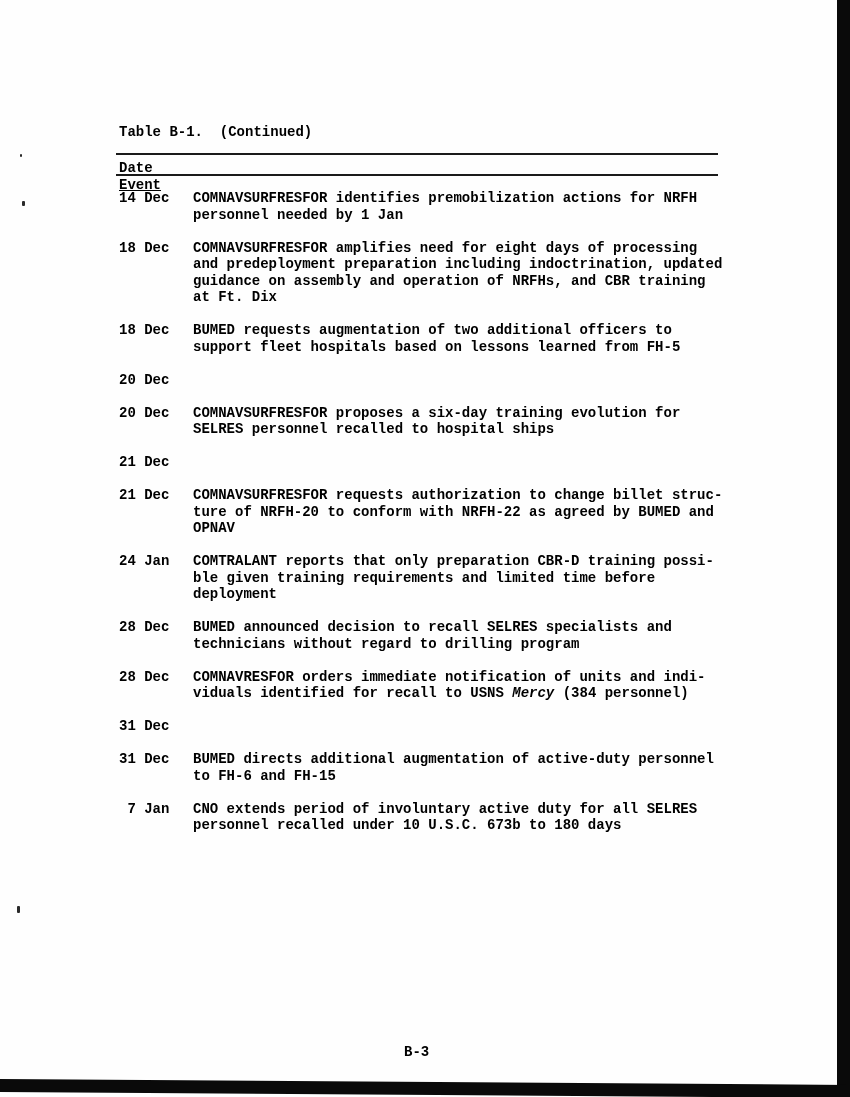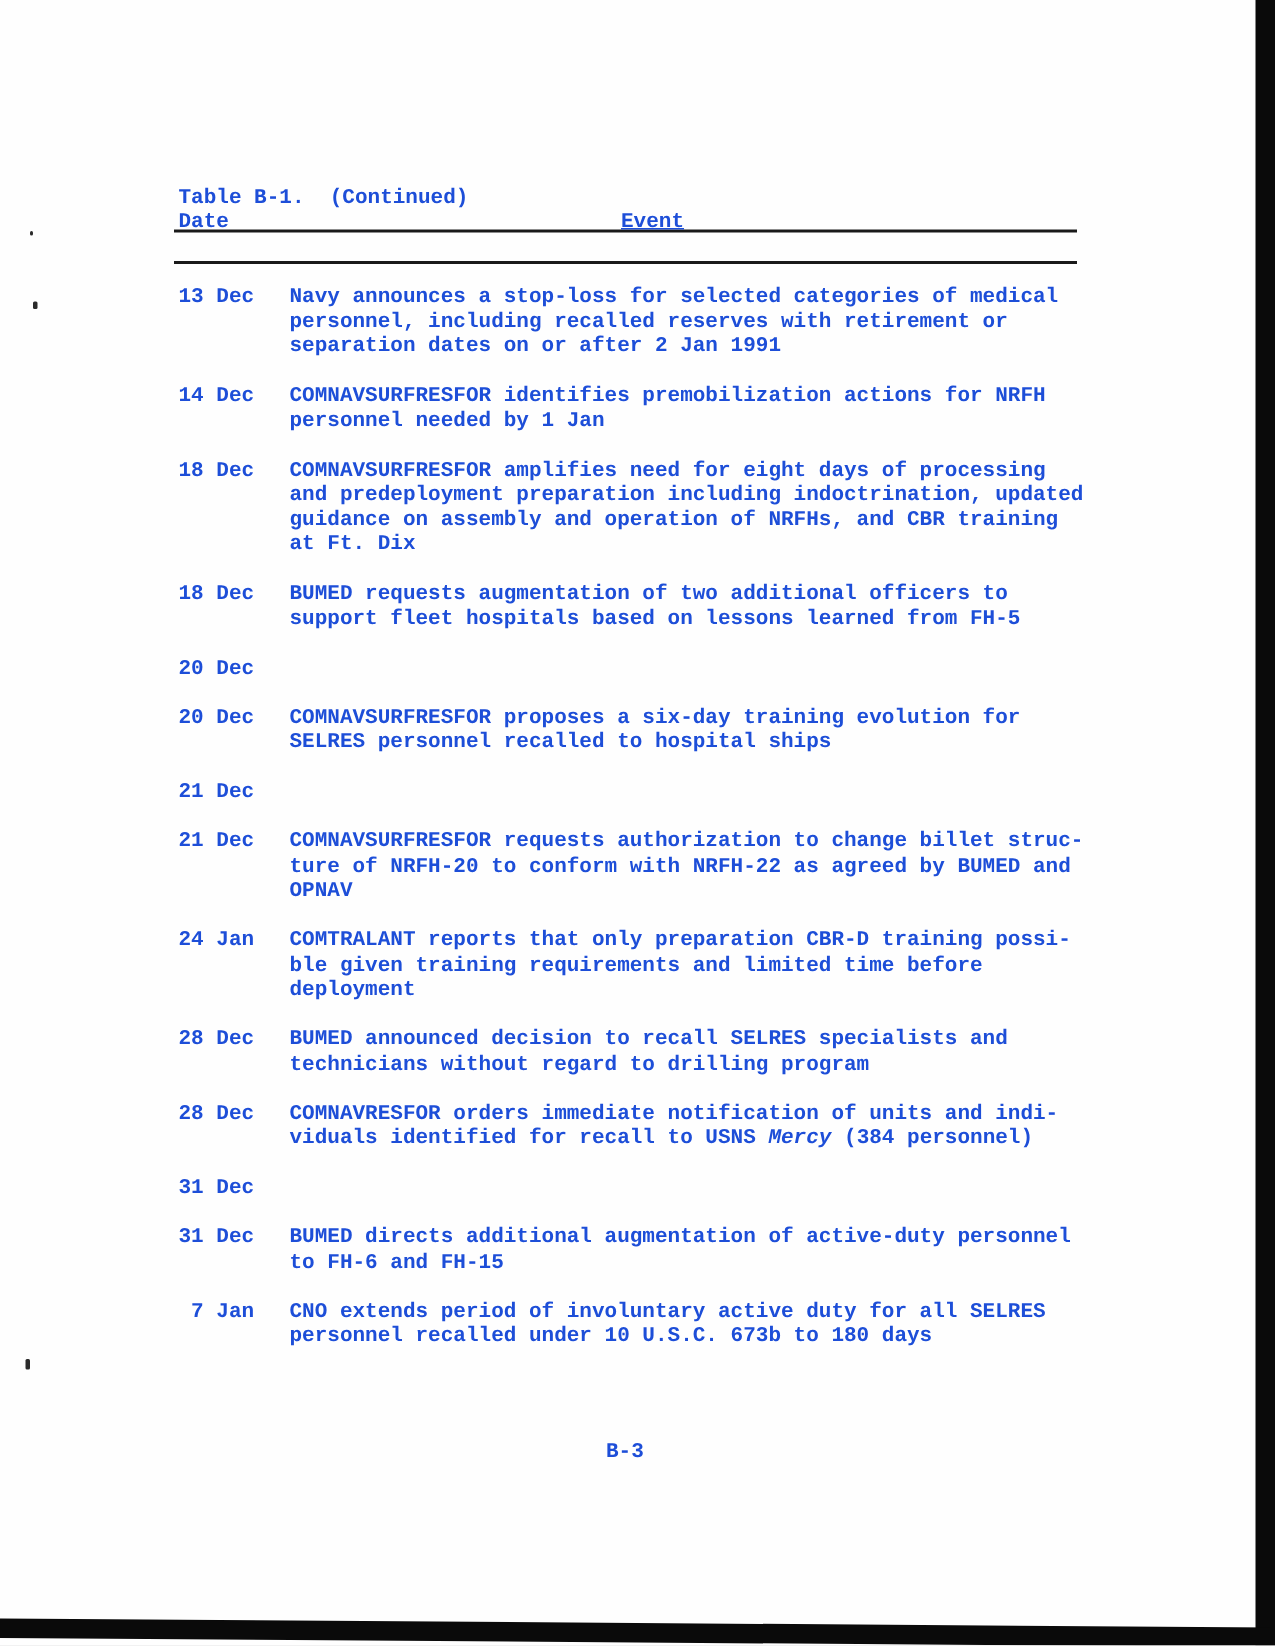--- a/index.html
+++ b/index.html
@@ -6,60 +6,61 @@
   .page {
     position: relative;
     width: 850px;
     height: 1097px;
     background: #fefefe;
     overflow: hidden;
     font-family: "Liberation Mono", "DejaVu Sans Mono", monospace;
     font-weight: bold;
     font-size: 14px;
     line-height: 16.5px;
-    color: #1d4ed8;
+    color: #000000;
   }
   .doc-title {
     position: absolute;
     left: 119px;
     top: 124px;
     white-space: pre;
   }
   .rule {
     position: absolute;
     left: 116px;
     width: 602px;
     height: 0;
     border-top: 2.5px solid #1a1a1a;
   }
   .rule-top { top: 153px; }
   .rule-bottom { top: 174px; }
   .header-row {
     position: absolute;
     left: 119px;
-    top: 140px;
+    top: 160px;
     width: 599px;
     display: flex;
+    flex-direction: column;
   }
   .header-date { width: 295px; flex: none; }
   .header-event { flex: none; text-decoration: underline; }
   .rows {
     position: absolute;
     left: 119px;
     top: 190px;
     width: 660px;
   }
   .row { display: flex; margin-bottom: 16.5px; }
   .date { width: 74px; flex: none; white-space: pre; }
   .event { white-space: pre; }
   .ital { font-style: italic; }
   .footer-page {
     position: absolute;
     left: 404px;
-    top: 960px;
+    top: 1044px;
   }
   .scan-bar-right {
     position: absolute;
     top: 0;
     left: 837px;
     width: 13px;
     height: 1097px;
     background: #0a0a0a;
   }
   .scan-bar-bottom {
@@ -85,26 +86,20 @@
   <div class="doc-title">Table B-1.  (Continued)</div>
 
   <div class="rule rule-top"></div>
   <div class="header-row">
     <span class="header-date">Date</span>
     <span class="header-event">Event</span>
   </div>
   <div class="rule rule-bottom"></div>
 
   <div class="rows">
-      <div class="row">
-        <span class="date">13 Dec</span>
-        <div class="event"><span>Navy announces a stop-loss for selected categories of medical</span>
-<span>personnel, including recalled reserves with retirement or</span>
-<span>separation dates on or after 2 Jan 1991</span></div>
-      </div>
       <div class="row">
         <span class="date">14 Dec</span>
         <div class="event"><span>COMNAVSURFRESFOR identifies premobilization actions for NRFH</span>
 <span>personnel needed by 1 Jan</span></div>
       </div>
       <div class="row">
         <span class="date">18 Dec</span>
         <div class="event"><span>COMNAVSURFRESFOR amplifies need for eight days of processing</span>
 <span>and predeployment preparation including indoctrination, updated</span>
 <span>guidance on assembly and operation of NRFHs, and CBR training</span>

